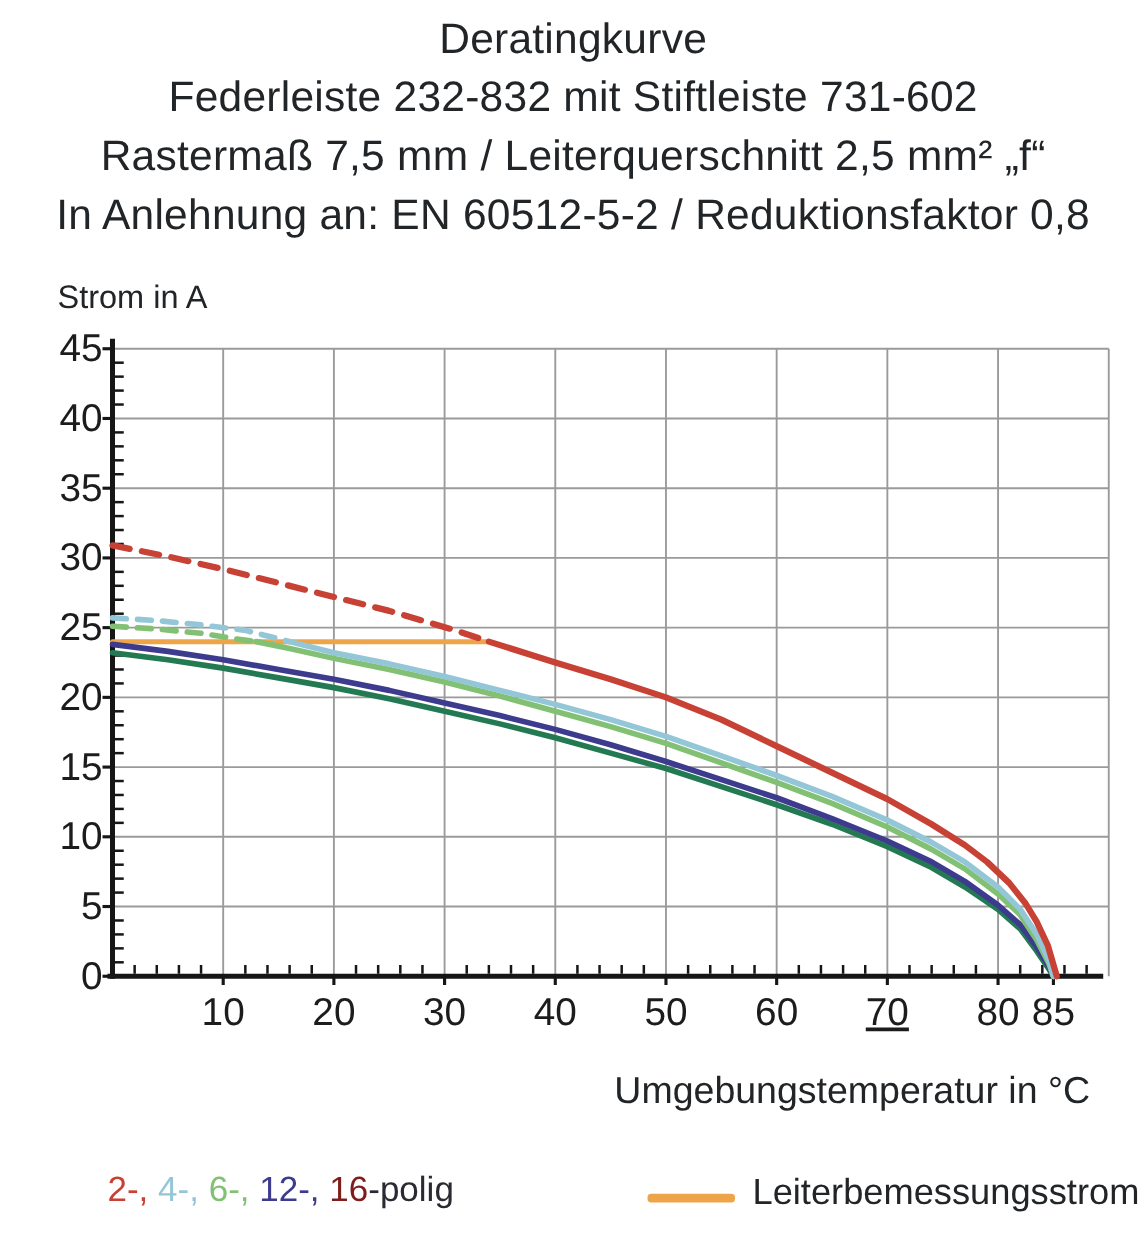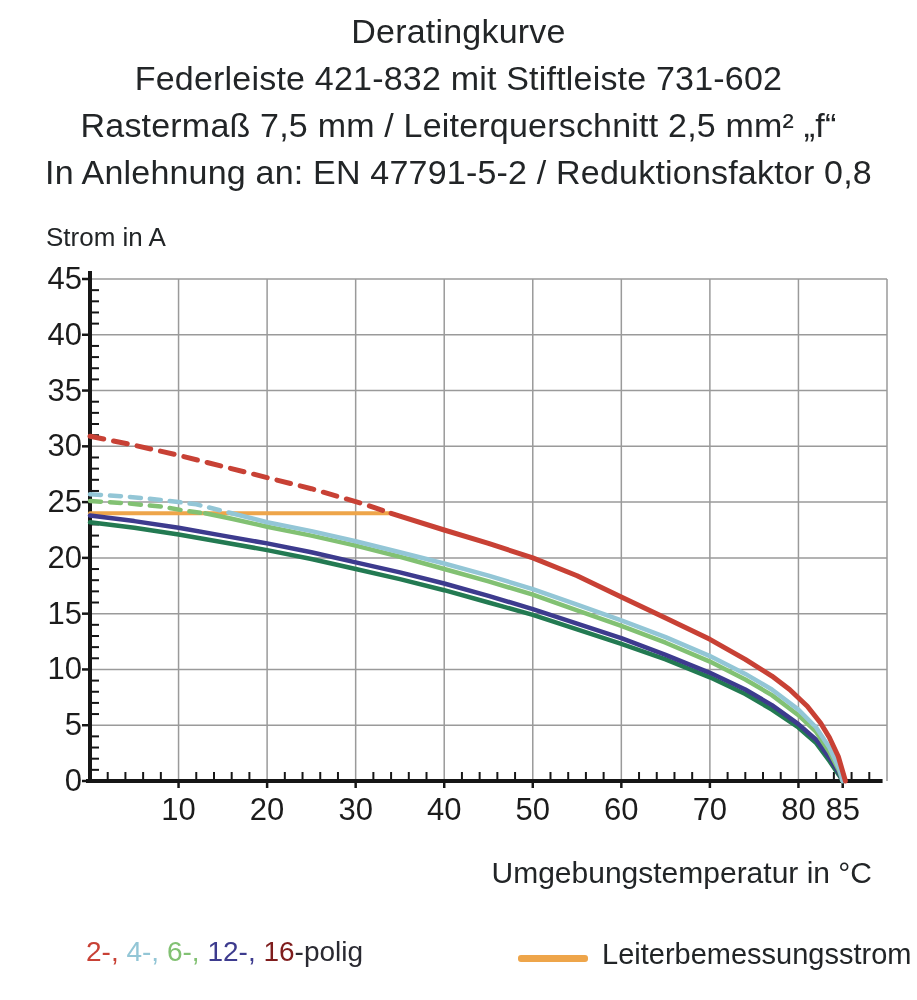--- a/index.html
+++ b/index.html
@@ -27,23 +27,23 @@
     position:absolute;left:602px;top:938px;font-size:29px;color:#222527;
   }
 </style>
 </head>
 <body>
 
 <div class="stage">
 
   <div class="header">
     <div>Deratingkurve</div>
-    <div>Federleiste 421-832 mit Stiftleiste 731-602</div>
+    <div>Federleiste 232-832 mit Stiftleiste 731-602</div>
     <div>Rastermaß 7,5 mm / Leiterquerschnitt 2,5 mm² „f“</div>
-    <div>In Anlehnung an: EN 47791-5-2 / Reduktionsfaktor 0,8</div>
+    <div>In Anlehnung an: EN 60512-5-2 / Reduktionsfaktor 0,8</div>
   </div>
 
   <div class="y-axis-title">Strom in A</div>
 
   <svg id="chart-svg" width="917" height="1000" viewBox="0 0 917 1000">
       <line x1="178.55555555555554" y1="279" x2="178.55555555555554" y2="781" stroke="#9a9a9a" stroke-width="1.5"></line>
       <line x1="267.1111111111111" y1="279" x2="267.1111111111111" y2="781" stroke="#9a9a9a" stroke-width="1.5"></line>
       <line x1="355.6666666666667" y1="279" x2="355.6666666666667" y2="781" stroke="#9a9a9a" stroke-width="1.5"></line>
       <line x1="444.22222222222223" y1="279" x2="444.22222222222223" y2="781" stroke="#9a9a9a" stroke-width="1.5"></line>
       <line x1="532.7777777777778" y1="279" x2="532.7777777777778" y2="781" stroke="#9a9a9a" stroke-width="1.5"></line>
@@ -176,21 +176,21 @@
       <div class="tick-label y-tick" style="left: 20px; top: 707.222px;">5</div>
       <div class="tick-label y-tick" style="left: 20px; top: 763px;">0</div>
     </div>
   <div id="x-ticks">
       <div class="tick-label x-tick" style="left: 136.556px; top: 792px;">10</div>
       <div class="tick-label x-tick" style="left: 225.111px; top: 792px;">20</div>
       <div class="tick-label x-tick" style="left: 313.667px; top: 792px;">30</div>
       <div class="tick-label x-tick" style="left: 402.222px; top: 792px;">40</div>
       <div class="tick-label x-tick" style="left: 490.778px; top: 792px;">50</div>
       <div class="tick-label x-tick" style="left: 579.333px; top: 792px;">60</div>
-      <div class="tick-label x-tick" style="left: 667.889px; top: 792px;">70</div>
+      <div class="tick-label x-tick" style="left: 667.889px; top: 792px; text-decoration: underline;">70</div>
       <div class="tick-label x-tick" style="left: 756.444px; top: 792px;">80</div>
       <div class="tick-label x-tick" style="left: 800.722px; top: 792px;">85</div>
     </div>
 
   <div class="x-axis-title">Umgebungstemperatur in °C</div>
 
   <div class="legend-poles" id="legend-poles"><span style="color: rgb(200, 65, 53);">2-, </span><span style="color: rgb(147, 198, 214);">4-, </span><span style="color: rgb(130, 193, 115);">6-, </span><span style="color: rgb(61, 59, 142);">12-, </span><span style="color: #7f1d1d; margin-top: 25px;">16</span><span style="color: rgb(42, 42, 50);">-polig</span></div>
 
   <div class="legend-rating-line" id="legend-rating-line" style="background: rgb(238, 165, 74);"></div>
   <div class="legend-rating-label">Leiterbemessungsstrom</div>

